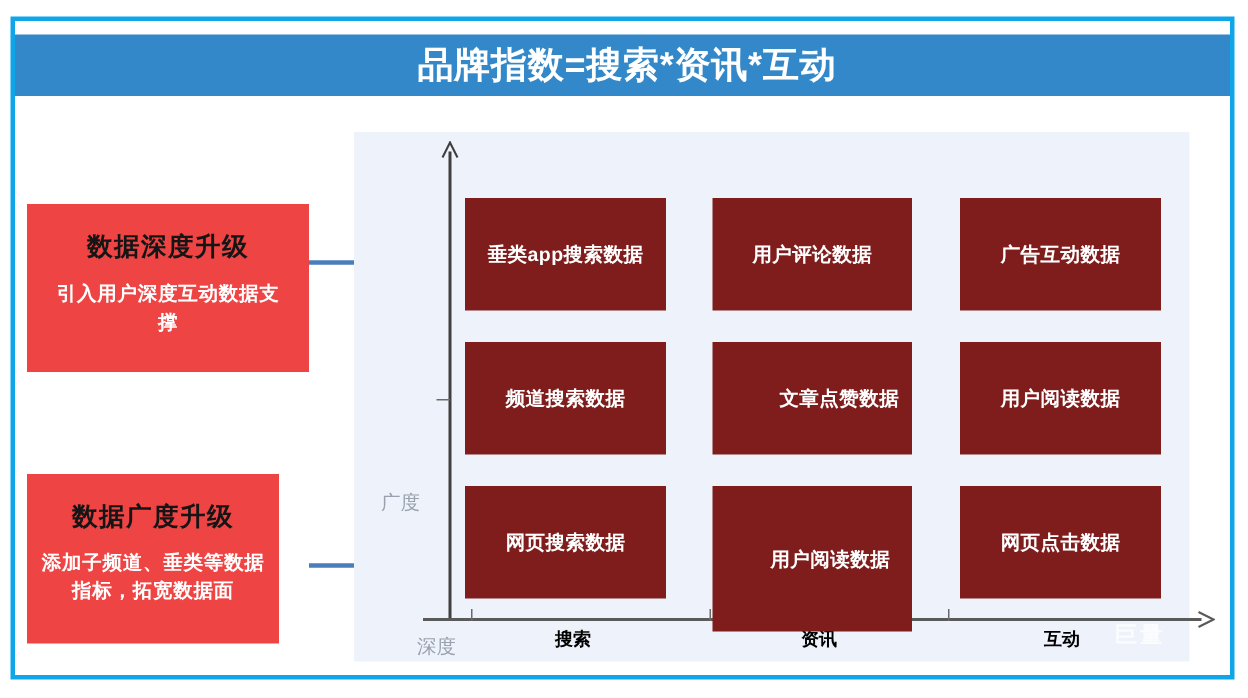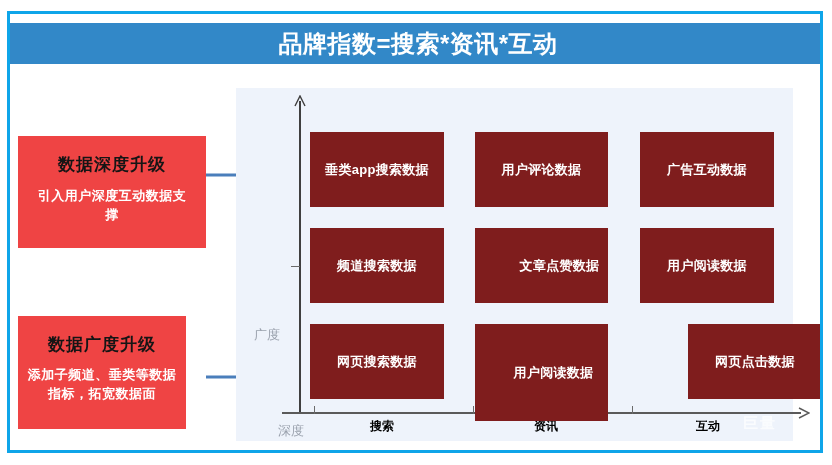--- a/index.html
+++ b/index.html
@@ -267,18 +267,18 @@
     <div class="data-box" style="left:74px;  top:44px; width:134px; height:75px;">垂类app搜索数据</div>
     <div class="data-box" style="left:239px; top:44px; width:133px; height:75px;">用户评论数据</div>
     <div class="data-box" style="left:404px; top:44px; width:134px; height:75px;">广告互动数据</div>
 
     <div class="data-box" style="left:74px;  top:140px; width:134px; height:75px;">频道搜索数据</div>
     <div class="data-box" style="left:239px; top:140px; width:133px; height:75px;padding-left:36px;">文章点赞数据</div>
     <div class="data-box" style="left:404px; top:140px; width:134px; height:75px;">用户阅读数据</div>
 
     <div class="data-box" style="left:74px;  top:236px; width:134px; height:75px;">网页搜索数据</div>
     <div class="data-box" style="left:239px; top:236px; width:133px; height:97px;padding-left:24px;">用户阅读数据</div>
-    <div class="data-box" style="left:404px; top:236px; width:134px; height:75px;margin-left:48px;">网页点击数据</div>
+    <div class="data-box" style="left:404px; top:236px; width:134px; height:75px;">网页点击数据</div>
 
     <div id="watermark">巨量</div>
 
   </div>
 </div>
 
 </body></html>

